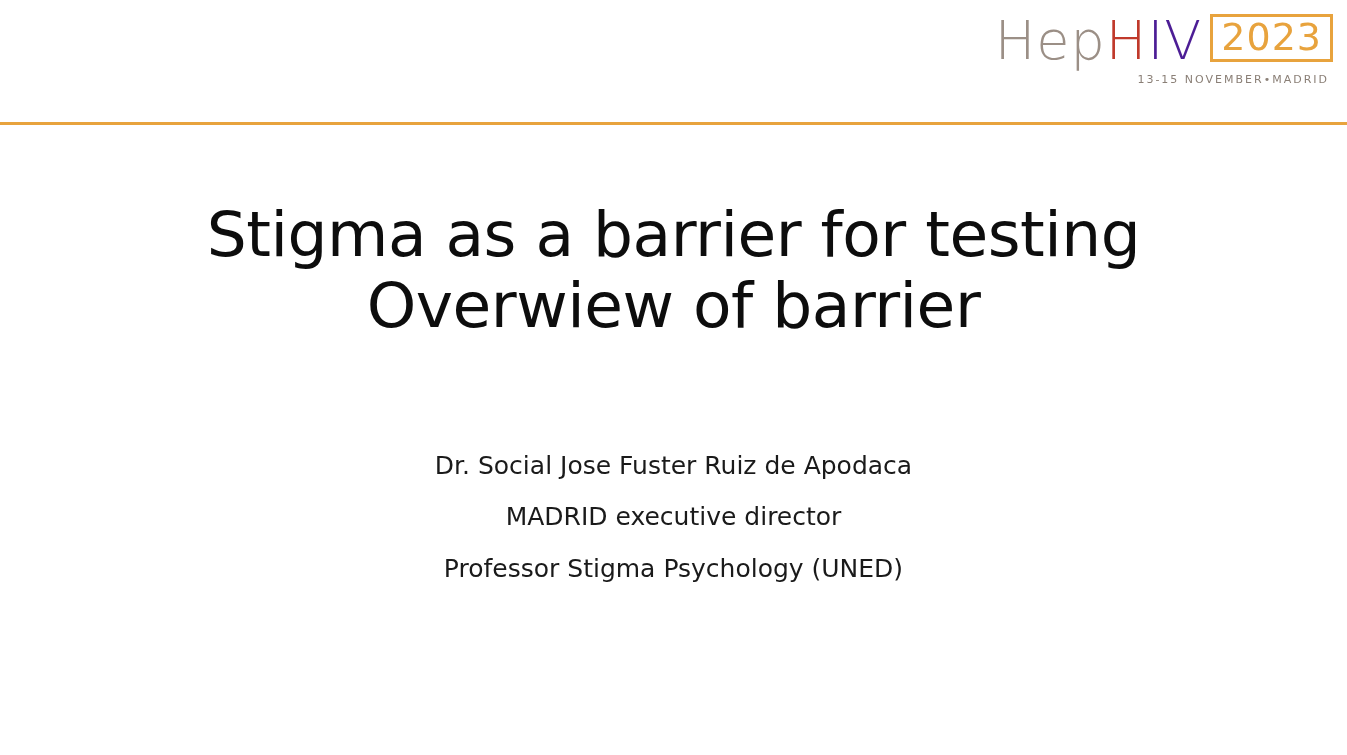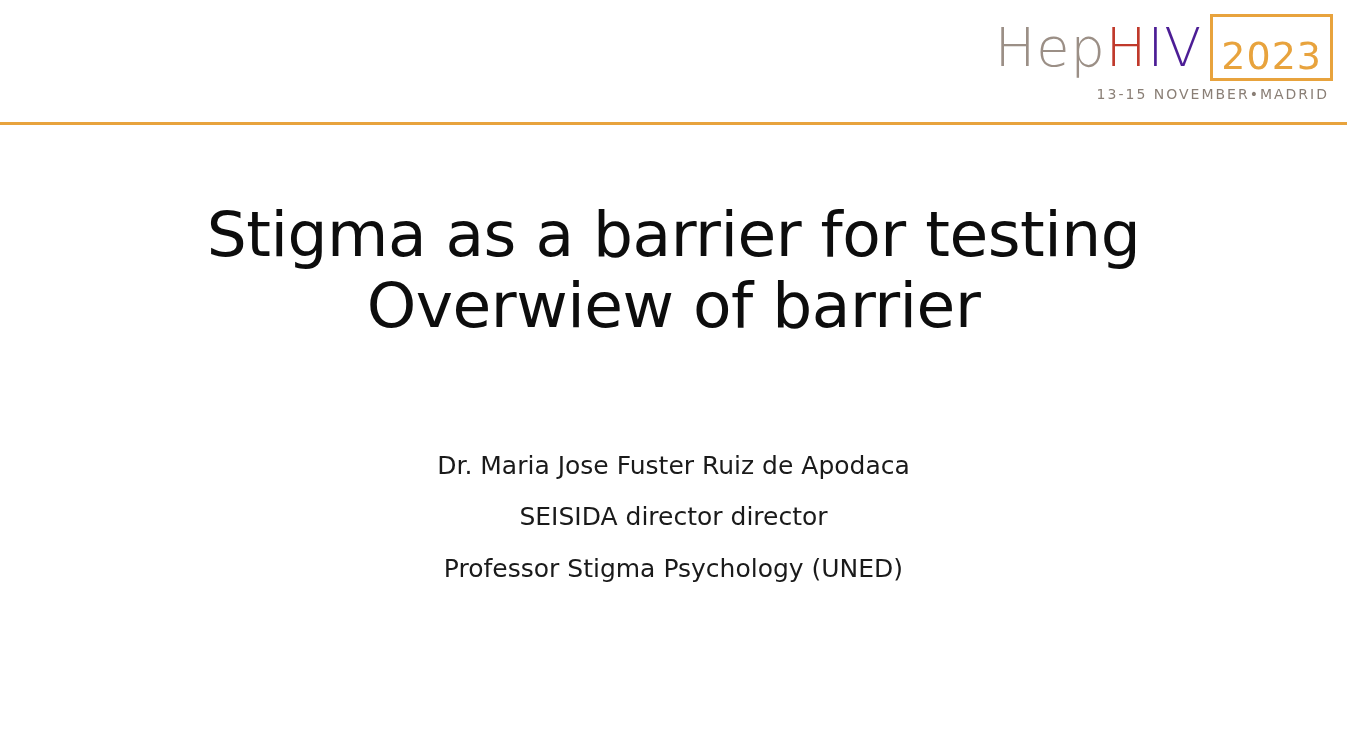--- a/index.html
+++ b/index.html
@@ -26,21 +26,21 @@
   .logo-block {
     position: absolute;
     top: 14px;
     right: 14px;
     display: flex;
     flex-direction: column;
     align-items: flex-end;
   }
   .logo-row {
     display: flex;
-    align-items: center;
+    align-items: flex-start;
     margin-left: 36px;
   }
   .logo-word {
     font-family: "DejaVu Sans", sans-serif;
     font-size: 54px;
     font-weight: 300;
     letter-spacing: 1px;
     line-height: 1;
     display: flex;
     align-items: baseline;
@@ -50,37 +50,37 @@
   }
   .logo-h {
     color: #c0392b;
   }
   .logo-iv {
     color: #4c1d95;
   }
   .logo-year-box {
     margin-left: 8px;
     border: 3px solid #e8a33d;
-    padding: 20px 8px 3px 8px;
+    padding: 1px 8px 3px 8px;
     display: flex;
     align-items: center;
     justify-content: center;
   }
   .logo-year {
     font-family: "DejaVu Sans", sans-serif;
     font-size: 38px;
     font-weight: 400;
     color: #e8a33d;
     line-height: 1;
     letter-spacing: 1px;
   }
   .logo-sub {
     margin-top: 5px;
     font-family: "DejaVu Sans", sans-serif;
-    font-size: 14px;
+    font-size: 11px;
     letter-spacing: 2px;
     color: #8a7f76;
     text-align: left;
     padding-right: 4px;
   }
 
   .header-rule {
     position: absolute;
     top: 122px;
     left: 0;
@@ -142,18 +142,18 @@
   </div>
 
   <div class="header-rule"></div>
 
   <div class="title-wrap">
     <div class="title-line">Stigma as a barrier for testing</div>
     <div class="title-line">Overwiew of barrier</div>
   </div>
 
   <div class="subtitle-wrap">
-    <div class="subtitle-line">Dr. Maria Jose Fuster Ruiz de Apodaca</div>
-    <div class="subtitle-line">SEISIDA director director</div>
+    <div class="subtitle-line">Dr. Social Jose Fuster Ruiz de Apodaca</div>
+    <div class="subtitle-line">MADRID executive director</div>
     <div class="subtitle-line">Professor Stigma Psychology (UNED)</div>
   </div>
 
 </div>
 
 </body></html>

